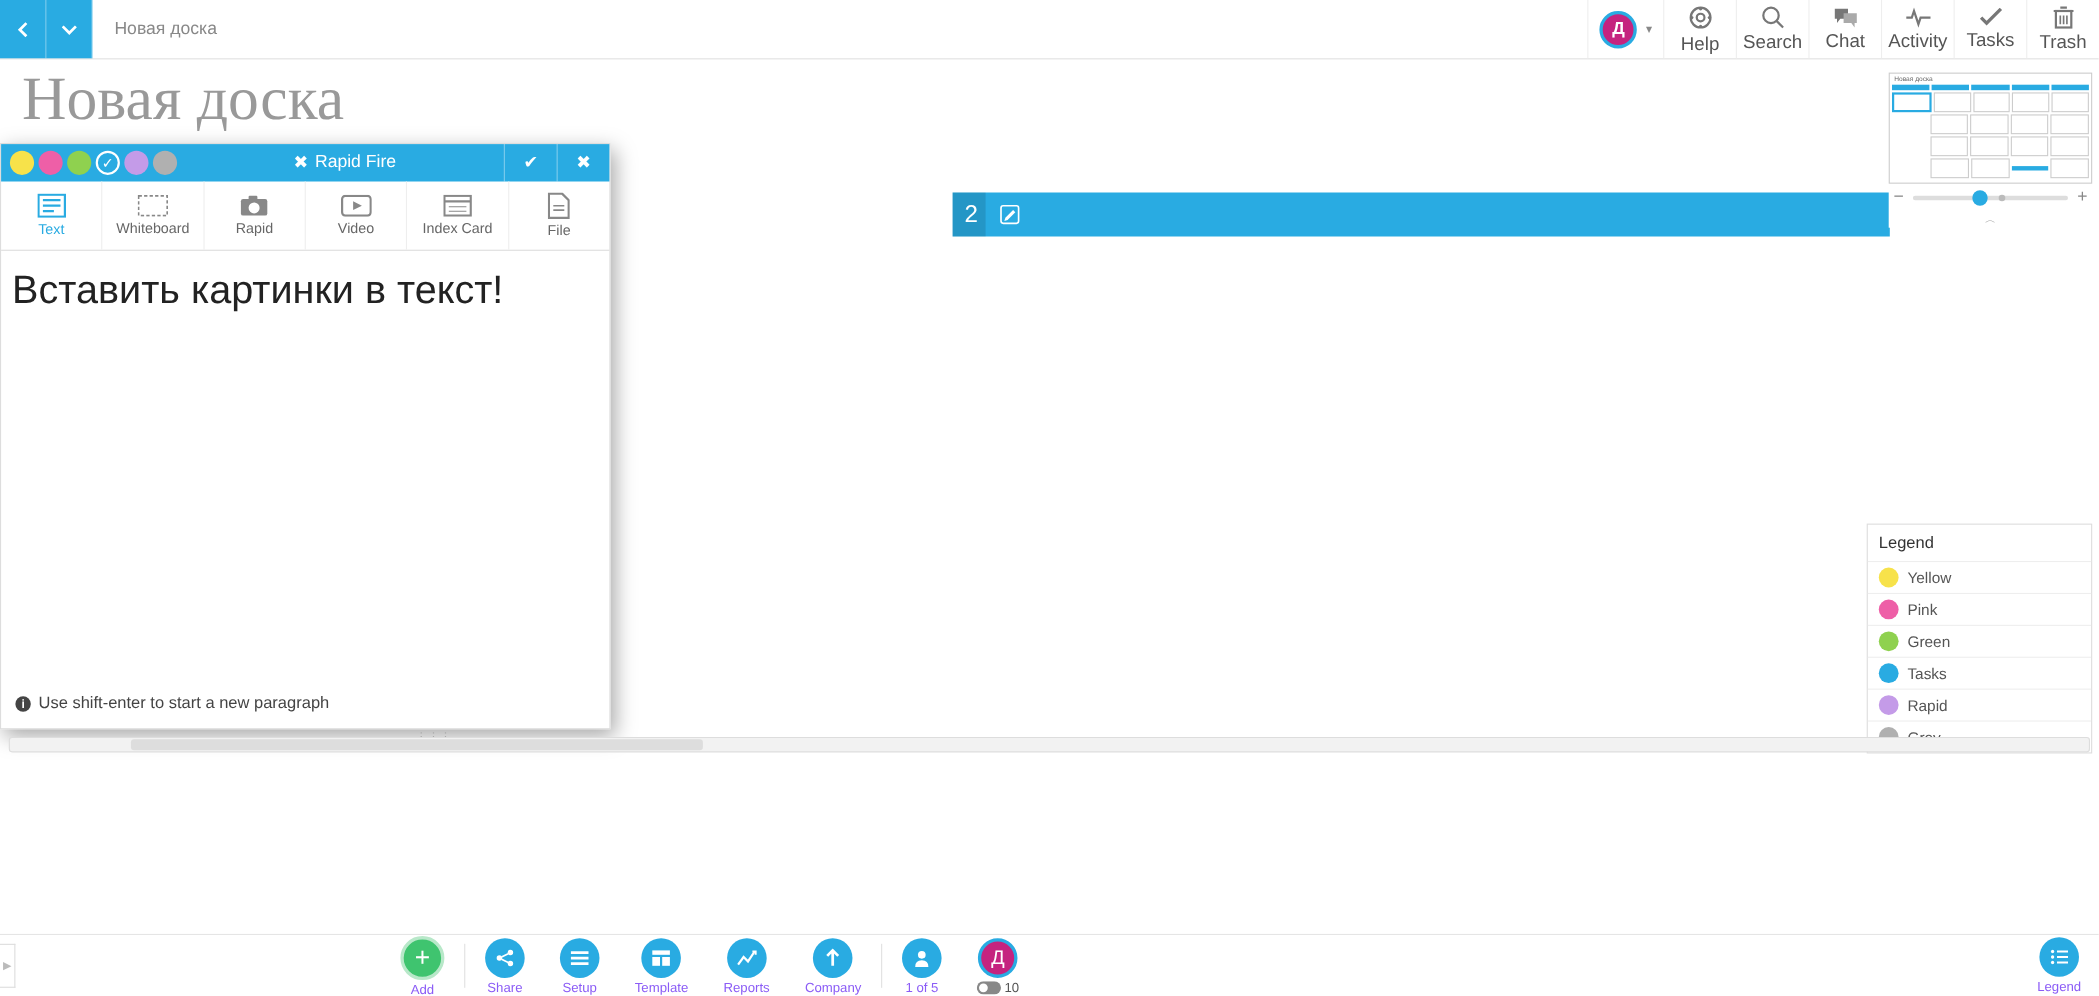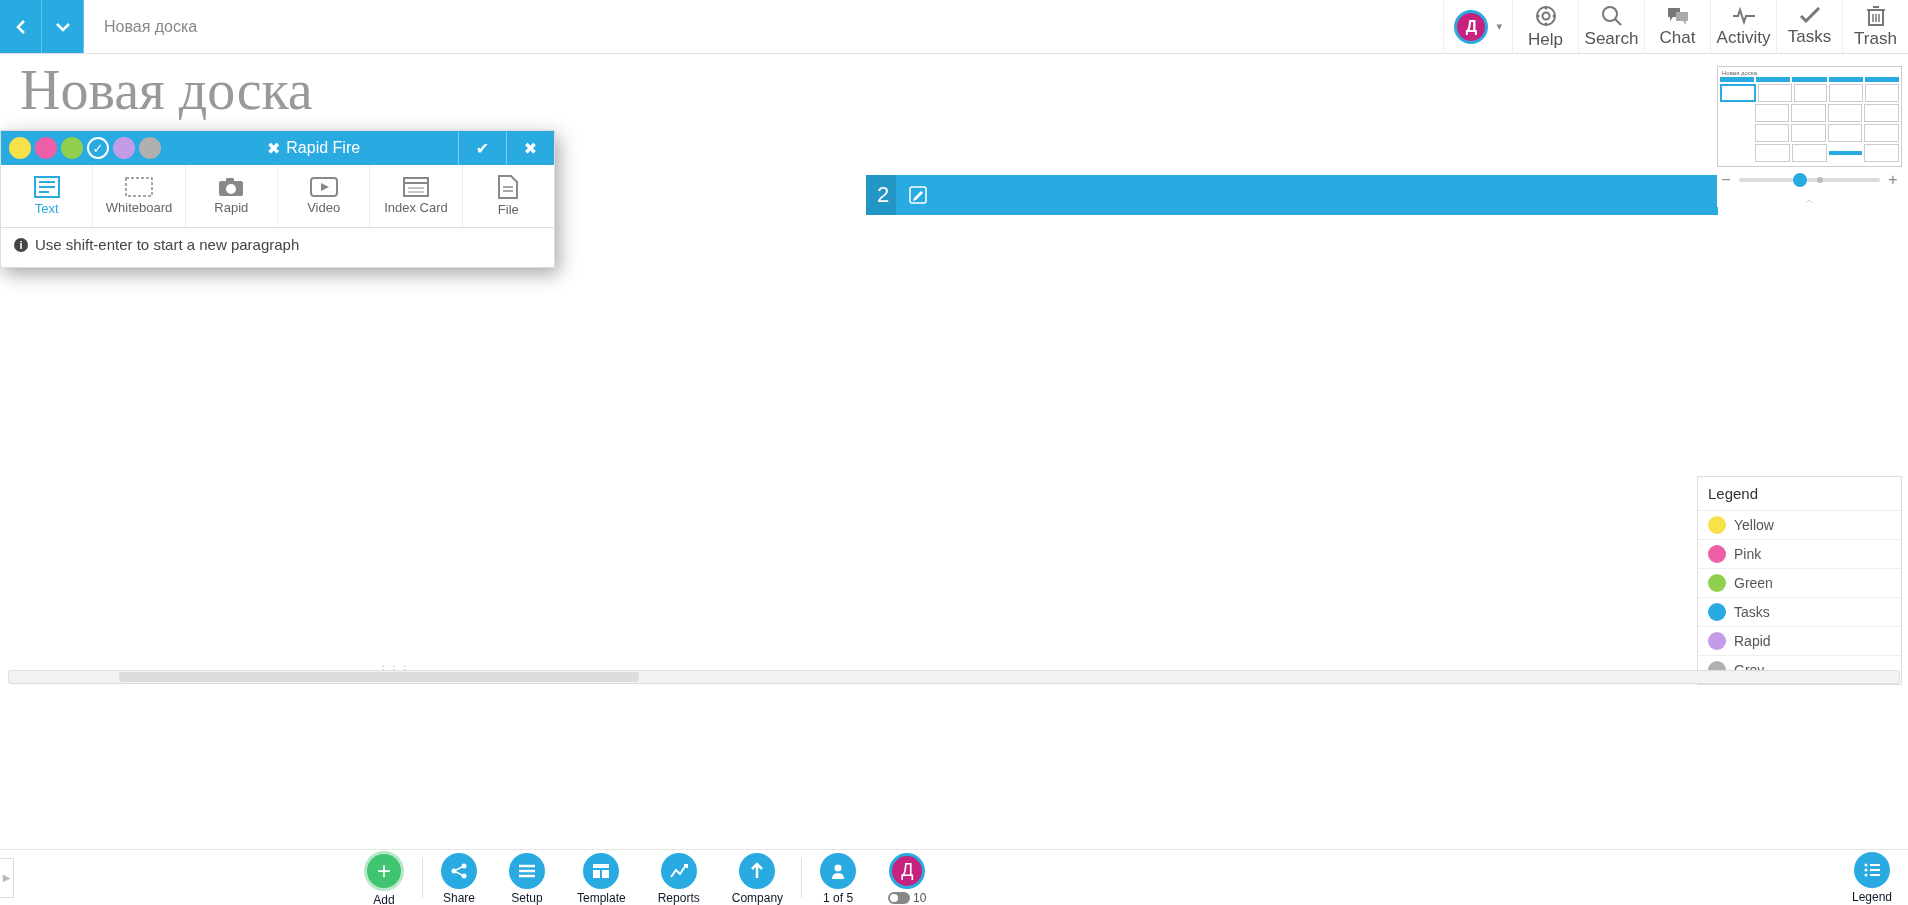--- a/index.html
+++ b/index.html
@@ -77,21 +77,21 @@
 
 
 .bottombar { position: absolute; left: 0; right: 0; bottom: 0; height: 56px; border-top: 1px solid #e5e5e5; display: flex; align-items: center; }
 .expand-handle { width: 14px; height: 40px; border: 1px solid #ddd; border-left: none; display: flex; align-items: center; justify-content: center; color: #bbb; font-size: 10px; cursor: pointer; }
 .bb-spacer { flex: 0 0 350px; }
 .bb-group { display: flex; gap: 32px; align-items: flex-start; padding-top: 2px; }
 .bb-item { display: flex; flex-direction: column; align-items: center; gap: 2px; cursor: pointer; }
 .bb-circle { width: 36px; height: 36px; border-radius: 50%; background: #29abe2; color: #fff; display: flex; align-items: center; justify-content: center; font-size: 18px; }
 .bb-circle.add { background: #3fc46f; border: 3px solid #b8e8c9; width: 40px; height: 40px; font-size: 24px; }
 .bb-circle.user { background: #c5237f; border: 3px solid #29abe2; }
-.bb-label { font-size: 12px; color: #0f172a; }
+.bb-label { font-size: 12px; color: #8b5cf6; }
 .bb-divider { width: 1px; height: 40px; background: #e0e0e0; margin: 0 18px; }
 .bb-right { margin-left: auto; padding-right: 16px; }
 .bb-legend-btn { display:flex; flex-direction:column; align-items:center; gap:2px; }
 .bb-legend-circle { width:36px; height:36px; border-radius:50%; background:#29abe2; color:#fff; display:flex; align-items:center; justify-content:center; }
 
 svg { display: block; }
 </style>
 </head>
 <body>
 
@@ -267,20 +267,21 @@
       <span class="picon">
         <svg width="20" height="24" viewBox="0 0 20 24">
             <path d="M1 1 h12 l6 6 v16 h-18 z" stroke="#888" stroke-width="2" fill="none"></path>
             <line x1="5" y1="12" x2="15" y2="12" stroke="#888" stroke-width="1.5"></line>
             <line x1="5" y1="16" x2="15" y2="16" stroke="#888" stroke-width="1.5"></line>
           </svg>
       </span>
       <span class="plabel">File</span>
     </div>
   </div>
+  <div class="panel-body">Вставить картинки в текст!</div>
   <div class="panel-foot">
     <span>
       <svg width="16" height="16" viewBox="0 0 16 16">
           <circle cx="8" cy="8" r="7" fill="#444"></circle>
           <text x="8" y="12" text-anchor="middle" fill="#fff" font-size="11" font-family="serif" font-weight="bold">i</text>
         </svg>
     </span>
     <span>Use shift-enter to start a new paragraph</span>
   </div>
 </div>

